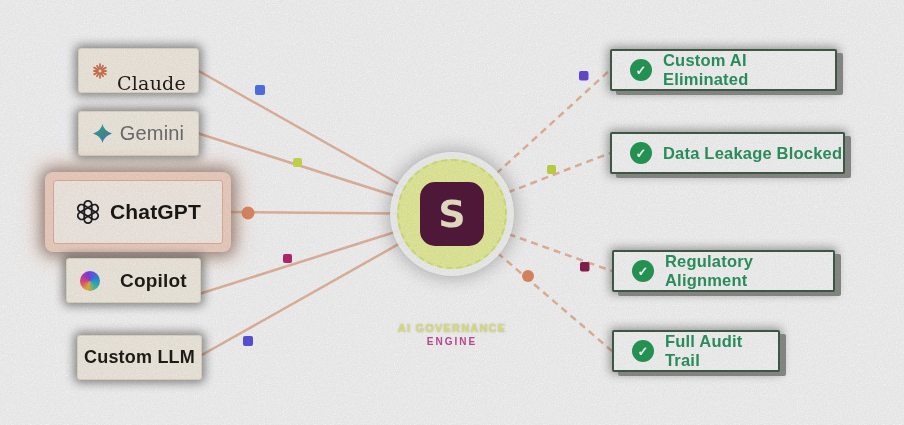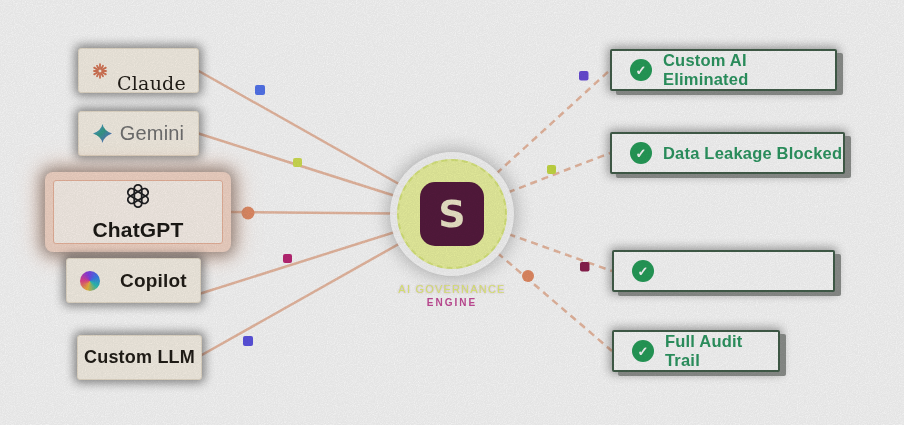--- a/index.html
+++ b/index.html
@@ -18,39 +18,39 @@
     color:#221e18;
   }
   .src-label{font-size:19px;font-weight:600;letter-spacing:.2px;}
   .serif .src-label{font-family:"DejaVu Serif","Liberation Serif",serif;font-weight:500;margin-top:24px;}
   .gpt-outer{
     position:absolute;z-index:3;background:#f8dacb;border-radius:8px;padding:8px;
     box-shadow:0 0 14px 4px rgba(10,10,10,.35), 0 0 22px 6px rgba(243,178,146,.55);
   }
   .gpt-inner{
     width:100%;height:100%;box-sizing:border-box;display:flex;align-items:center;justify-content:center;gap:9px;
-    background:#fdf5ee;border:1.5px solid #ecb69e;border-radius:3px;color:#1c1a16;flex-direction:column;
+    background:#fdf5ee;border:1.5px solid #ecb69e;border-radius:3px;color:#1c1a16;
   }
   .gpt-inner .src-label{font-size:21px;font-weight:800;}
 
   
   .hub-circle{
     position:absolute;z-index:4;width:110px;height:110px;border-radius:50%;
     background:#eff7a3;border:2px dashed #dcea7e;box-sizing:border-box;
     display:flex;align-items:center;justify-content:center;
     box-shadow:0 0 0 7px rgba(255,255,255,.92), 0 0 18px 8px rgba(10,10,10,.30);
   }
   .hub-logo{
     width:64px;height:64px;border-radius:15px;background:#571b3f;
     display:flex;align-items:center;justify-content:center;
     color:#f4edcf;font-size:38px;font-weight:700;font-family:"DejaVu Sans",sans-serif;
   }
   .hub-label{position:absolute;z-index:4;text-align:center;line-height:1.25;}
-  .hub-label .l1{font-size:11px;font-weight:400;letter-spacing:1.2px;color:#e7f47c;
-    text-shadow:0 0 2px rgba(120,30,90,.35);}
+  .hub-label .l1{font-size:11px;font-weight:700;letter-spacing:1.2px;color:#e7f47c;
+    text-shadow:0 0 2px rgba(120,30,90,.35);margin-top:39px;}
   .hub-label .l2{font-size:10px;font-weight:700;letter-spacing:2px;color:#c94e9b;}
 
   
   .out-card{
     position:absolute;z-index:3;display:flex;align-items:center;gap:11px;
     background:#ffffff;border:2px solid #44604c;border-radius:2px;box-sizing:border-box;
     padding-left:18px;
     box-shadow:6px 4px 0 #8f928f, 0 0 10px 2px rgba(10,10,10,.38);
     color:#2e9a64;
   }
@@ -180,20 +180,21 @@
     <span class="check">
         <span>✓</span>
       </span>
     <span class="out-label">Data Leakage Blocked</span>
   </div>
 
   <div class="out-card" style="left:612px;top:250px;width:223px;height:42px;">
     <span class="check">
         <span>✓</span>
       </span>
+    <span class="out-label">Regulatory Alignment</span>
   </div>
 
   <div class="out-card" style="left:612px;top:330px;width:168px;height:42px;">
     <span class="check">
         <span>✓</span>
       </span>
     <span class="out-label">Full Audit Trail</span>
   </div>
 
   <svg class="noise" width="904" height="425">

